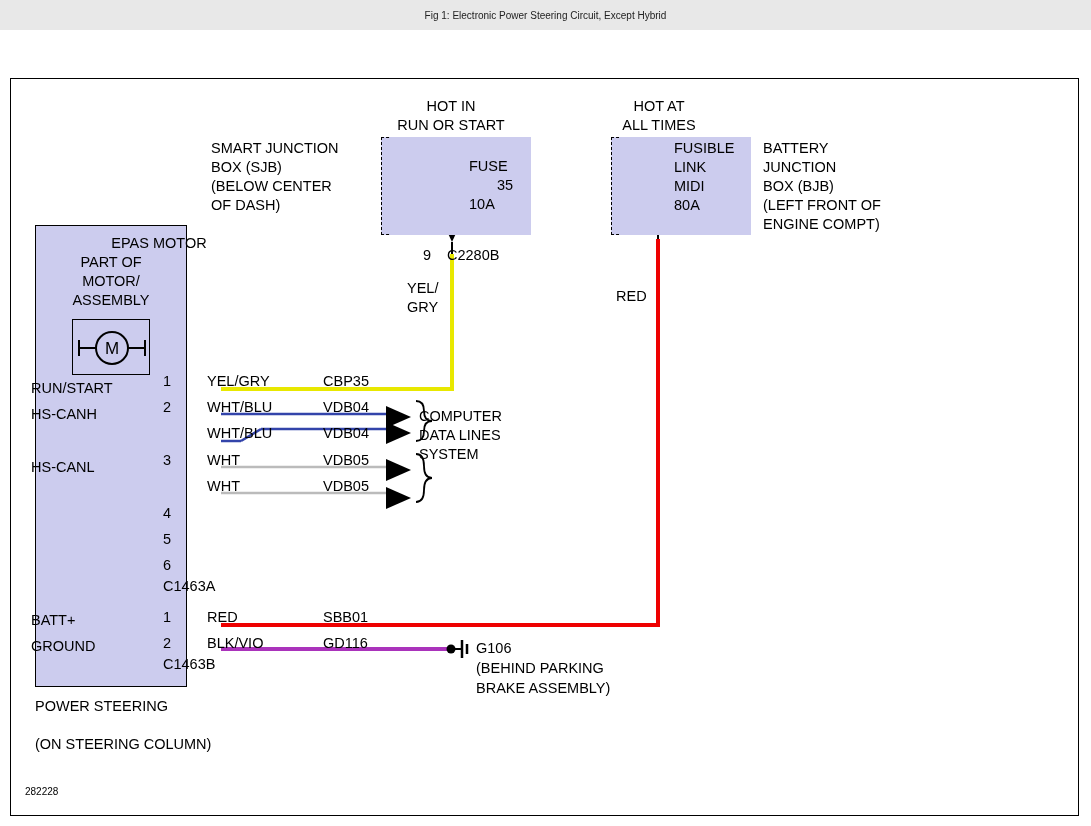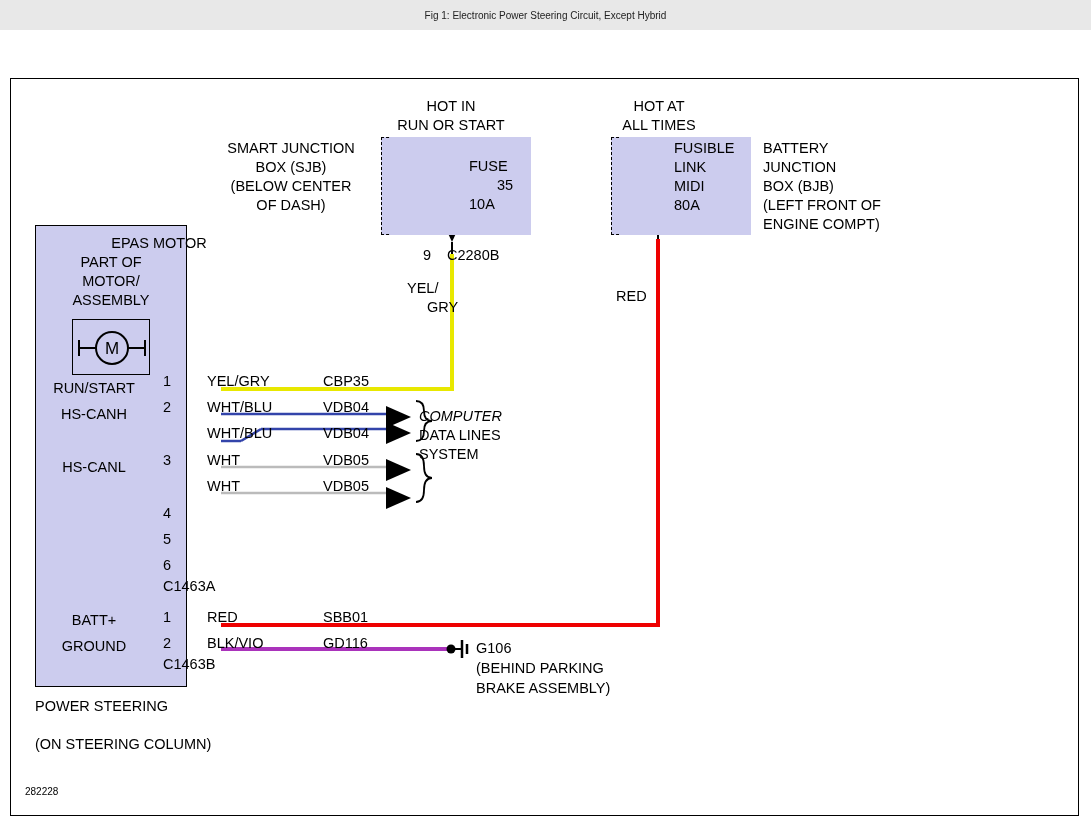--- a/index.html
+++ b/index.html
@@ -42,21 +42,21 @@
   }
   .lbl {
     position: absolute;
     font-family: "Liberation Sans", sans-serif;
     font-size: 14.5px;
     color: #000000;
     white-space: pre;
     line-height: 19px;
   }
   .lbl.center { text-align: center; }
-  .lbl.right { text-align: center; }
+  .lbl.right { text-align: left; }
   .box-dash {
     position: absolute;
     border: 1.5px dashed #000000;
     background: #ccccee;
     box-sizing: border-box;
   }
   .box-solid {
     position: absolute;
     border: 1px solid #000000;
     background: #ccccee;
@@ -180,21 +180,21 @@
   <div class="lbl right" style="left:200px; top:117px; width:160px;">OF DASH)</div>
 
   <div class="lbl" style="left:458px; top:78px;">FUSE</div>
   <div class="lbl" style="left:486px; top:97px;">35</div>
   <div class="lbl" style="left:458px; top:116px;">10A</div>
 
   <div class="lbl" style="left:412px; top:167px;">9</div>
   <div class="lbl underline-txt" style="left:436px; top:167px;">C2280B</div>
 
   <div class="lbl" style="left:396px; top:200px;">YEL/</div>
-  <div class="lbl" style="left:416px; top:219px;">GRY</div>
+  <div class="lbl" style="left:396px; top:219px;">GRY</div>
 
   <div class="lbl center" style="left:555px; top:18px; width:186px;">HOT AT</div>
   <div class="lbl center" style="left:555px; top:37px; width:186px;">ALL TIMES</div>
 
   <div class="box-dash" style="left:600px; top:58px; width:140px; height:98px;"></div>
   <div class="box-solid" style="left:608px; top:58px; width:132px; height:98px; border:none;"></div>
 
   <div class="lbl" style="left:663px; top:60px;">FUSIBLE</div>
   <div class="lbl" style="left:663px; top:79px;">LINK</div>
   <div class="lbl" style="left:663px; top:98px;">MIDI</div>
@@ -247,21 +247,21 @@
   <div class="lbl" style="left:312px; top:345px;">VDB04</div>
 
   <div class="lbl" style="left:196px; top:372px;">WHT</div>
   <div class="lbl" style="left:312px; top:372px;">VDB05</div>
 
   <div class="lbl" style="left:196px; top:398px;">WHT</div>
   <div class="lbl" style="left:312px; top:398px;">VDB05</div>
 
   <div class="lbl underline-txt" style="left:152px; top:498px;">C1463A</div>
 
-  <div class="lbl" style="left:408px; top:328px;font-style:italic;">COMPUTER</div>
+  <div class="lbl" style="left:408px; top:328px;">COMPUTER</div>
   <div class="lbl" style="left:408px; top:347px;">DATA LINES</div>
   <div class="lbl" style="left:408px; top:366px;">SYSTEM</div>
 
   <div class="lbl right" style="left:20px; top:532px; width:126px;">BATT+</div>
   <div class="lbl right" style="left:20px; top:558px; width:126px;">GROUND</div>
 
   <div class="lbl" style="left:152px; top:529px;">1</div>
   <div class="lbl" style="left:152px; top:555px;">2</div>
 
   <div class="lbl" style="left:196px; top:529px;">RED</div>

